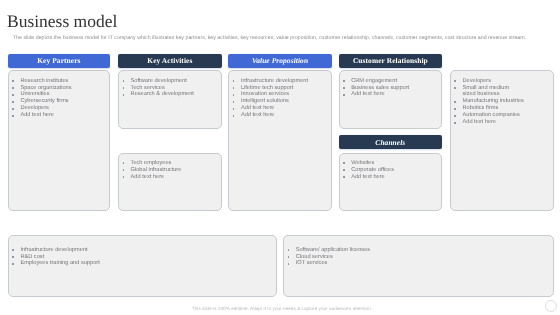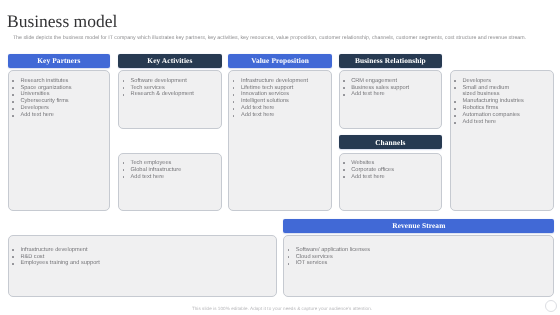--- a/index.html
+++ b/index.html
@@ -48,42 +48,42 @@
     </div>
 
   <div class="card" style="left:118px;top:152.8px;width:103.7px;height:57.9px;">
       <ul>
         <li>Tech employees</li>
         <li>Global infrastructure</li>
         <li>Add text here</li>
       </ul>
     </div>
 
-  <div class="pill blue" style="left:228.3px;top:53.8px;width:103.5px;">Value Proposition</div>
+  <div class="pill blue" style="left:228.3px;top:53.8px;width:103.5px;font-style:italic;">Value Proposition</div>
   <div class="card" style="left:228.3px;top:70.3px;width:103.5px;height:140.4px;">
       <ul>
         <li>Infrastructure development</li>
         <li>Lifetime tech support</li>
         <li>Innovation services</li>
         <li>Intelligent solutions</li>
         <li>Add text here</li>
         <li>Add text here</li>
       </ul>
     </div>
 
-  <div class="pill navy" style="left:338.6px;top:53.8px;width:103.5px;">Business Relationship</div>
+  <div class="pill navy" style="left:338.6px;top:53.8px;width:103.5px;">Customer Relationship</div>
   <div class="card" style="left:338.6px;top:70.3px;width:103.5px;height:58.6px;">
       <ul>
         <li>CRM engagement</li>
         <li>Business sales support</li>
         <li>Add text here</li>
       </ul>
     </div>
 
-  <div class="pill navy" style="left:338.6px;top:135.2px;width:103.5px;">Channels</div>
+  <div class="pill navy" style="left:338.6px;top:135.2px;width:103.5px;font-style:italic;">Channels</div>
   <div class="card" style="left:338.6px;top:152.8px;width:103.5px;height:57.9px;">
       <ul>
         <li>Websites</li>
         <li>Corporate offices</li>
         <li>Add text here</li>
       </ul>
     </div>
 
   <div class="card" style="left:449.9px;top:70.3px;width:104.6px;height:140.4px;">
       <ul>
@@ -97,21 +97,20 @@
     </div>
 
   <div class="card wide" style="left:7.8px;top:235.3px;width:268.8px;height:61.5px;">
       <ul>
         <li>Infrastructure development</li>
         <li>R&amp;D cost</li>
         <li>Employees training and support</li>
       </ul>
     </div>
 
-  <div class="pill blue" style="left:283.2px;top:218.9px;width:271.3px;">Revenue Stream</div>
   <div class="card wide" style="left:283.2px;top:235.3px;width:271.3px;height:61.5px;">
       <ul>
         <li>Software/ application licenses</li>
         <li>Cloud services</li>
         <li>IOT services</li>
       </ul>
     </div>
 
   <div class="footer">This slide is 100% editable. Adapt it to your needs &amp; capture your audience's attention.</div>
   <div class="circ"></div>

